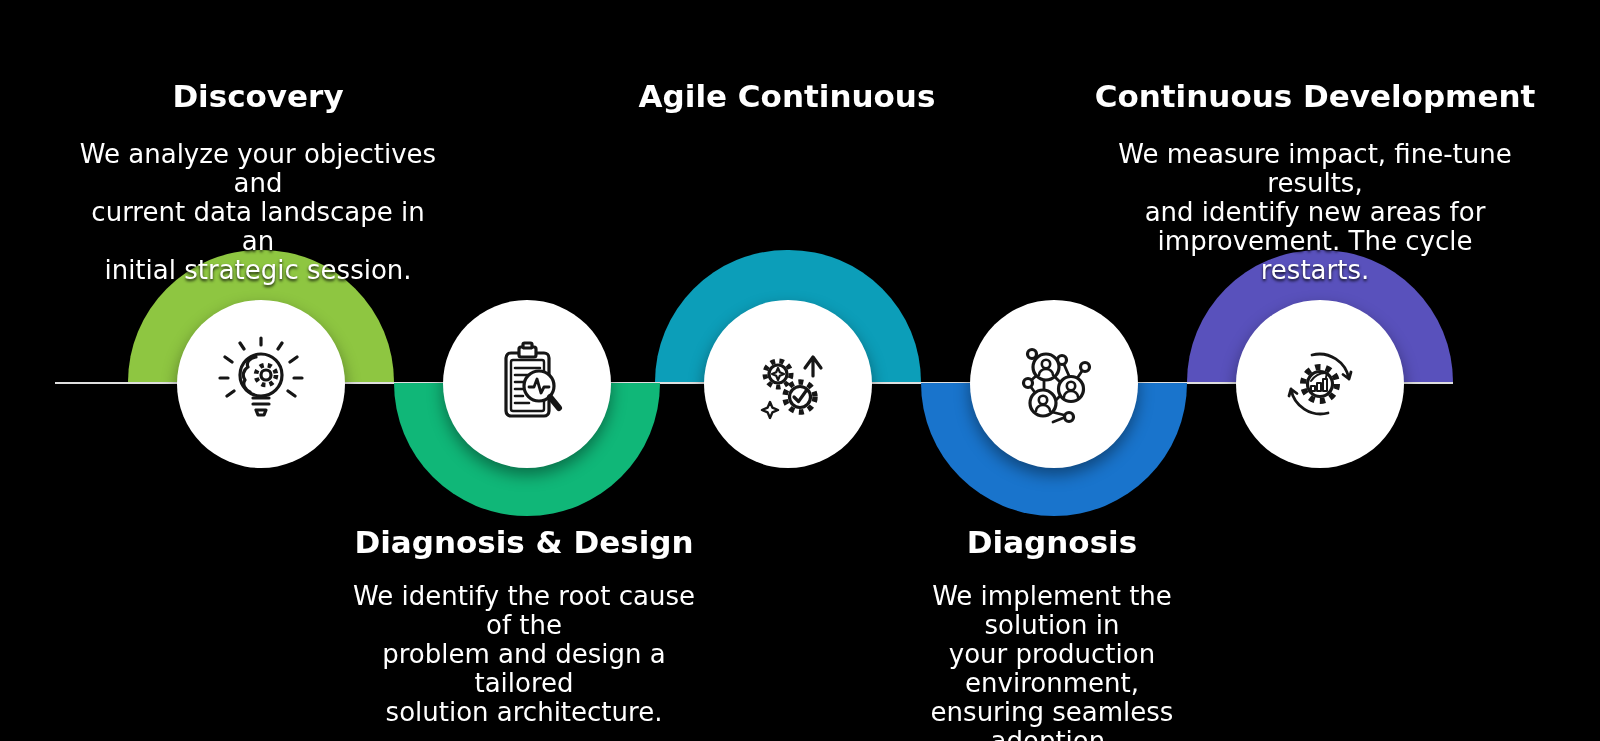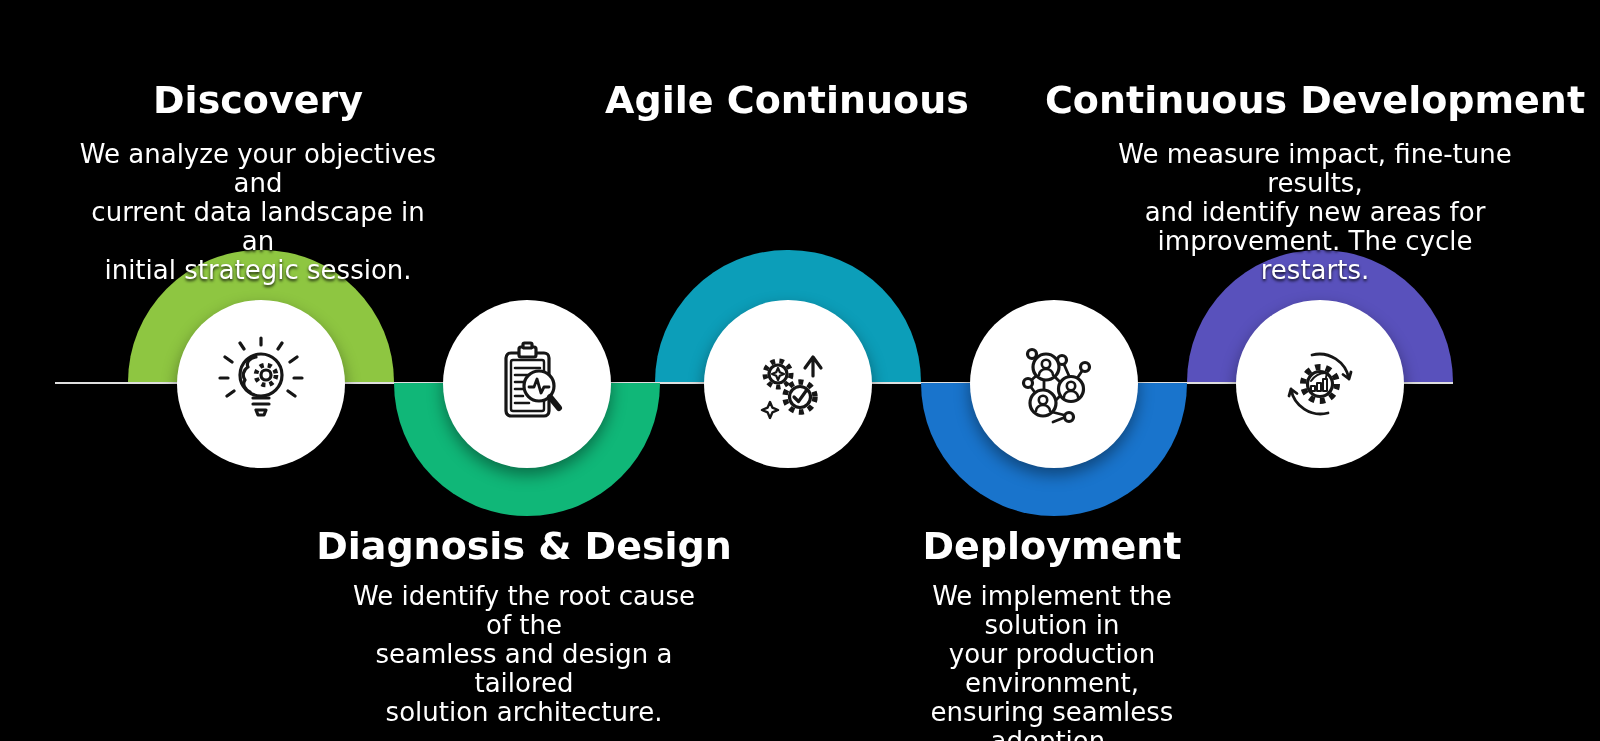--- a/index.html
+++ b/index.html
@@ -23,21 +23,21 @@
   .icon-circle {
     position:absolute; top:300px; width:168px; height:168px;
     border-radius:50%; background:#fff; z-index:3;
     display:flex; align-items:center; justify-content:center;
     box-shadow:0 7px 16px rgba(0,0,0,.4);
   }
   .icon-circle svg { width:100px; height:100px; }
   .ic { fill:none; stroke:#161616; stroke-width:3.2; stroke-linecap:round; stroke-linejoin:round; }
   .step-title {
     position:absolute; transform:translateX(-50%);
-    color:#fff; font-weight:700; font-size:38px; white-space:nowrap;
+    color:#fff; font-weight:700; font-size:31px; white-space:nowrap;
     text-align:center; text-shadow:0 2px 3px rgba(0,0,0,.85); z-index:4;
   }
   .step-desc {
     position:absolute; transform:translateX(-50%);
     color:#fff; font-weight:400; font-size:26px; line-height:29px;
     text-align:center; white-space:pre-line;
     text-shadow:0 2px 3px rgba(0,0,0,.85); z-index:4;
   }
 </style>
 </head>
@@ -75,21 +75,21 @@
         <rect x="46" y="9" width="9" height="5" rx="1.5" fill="#fff"></rect>
         <path d="M38,34 H63 M38,41 H63 M38,48 H48 M38,55 H46 M38,62 H46 M38,69 H52" stroke-width="2.6"></path>
         <circle cx="62" cy="52" r="15" fill="#fff"></circle>
         <path d="M52,53 h5 l3,-8 4,14 3,-6 h5" stroke-width="2.8"></path>
         <path d="M73,63 L82,74" stroke-width="6"></path>
       </g>
     </svg>
   </div>
   <div class="step-title" style="left:524px; top:524px;">Diagnosis &amp; Design</div>
   <div class="step-desc" style="left:524px; top:582px; width:360px;">We identify the root cause of the
-seamless and design a tailored
+problem and design a tailored
 solution architecture.</div>
 
   <div class="step-title" style="left:787px; top:78px;">Agile Continuous</div>
   <div class="dome" style="left: 655px; background: rgb(12, 158, 185);"></div>
   <div class="icon-circle" style="left:704px;">
     <svg viewBox="0 0 100 100">
       <g class="ic">
         <path d="M67,34 L75,23 L83,34 M75,25 V42"></path>
         <circle cx="40" cy="40" r="13" stroke-width="5" stroke-dasharray="4.5 4.4" stroke-linecap="butt"></circle>
         <circle cx="40" cy="40" r="9" fill="#fff"></circle>
@@ -117,21 +117,21 @@
         <path d="M35,41 a7,6 0 0 1 14,0" stroke-width="2.6"></path>
         <circle cx="67" cy="55" r="12.5" fill="#fff"></circle>
         <circle cx="67" cy="52" r="4.2" stroke-width="2.6"></circle>
         <path d="M60,63 a7,6 0 0 1 14,0" stroke-width="2.6"></path>
         <circle cx="39" cy="69" r="13" fill="#fff"></circle>
         <circle cx="39" cy="66" r="4.2" stroke-width="2.6"></circle>
         <path d="M32,77 a7,6 0 0 1 14,0" stroke-width="2.6"></path>
       </g>
     </svg>
   </div>
-  <div class="step-title" style="left:1052px; top:524px;">Deployment</div>
+  <div class="step-title" style="left:1052px; top:524px;">Diagnosis</div>
   <div class="step-desc" style="left:1052px; top:582px; width:340px;">We implement the solution in
 your production environment,
 ensuring seamless adoption.</div>
 
   <div class="step-title" style="left:1315px; top:78px;">Continuous Development</div>
   <div class="step-desc" style="left:1315px; top:140px; width:430px;">We measure impact, fine-tune results,
 and identify new areas for
 improvement. The cycle restarts.</div>
   <div class="dome" style="left: 1187px; background: rgb(89, 81, 188);"></div>
   <div class="icon-circle" style="left:1236px;">

